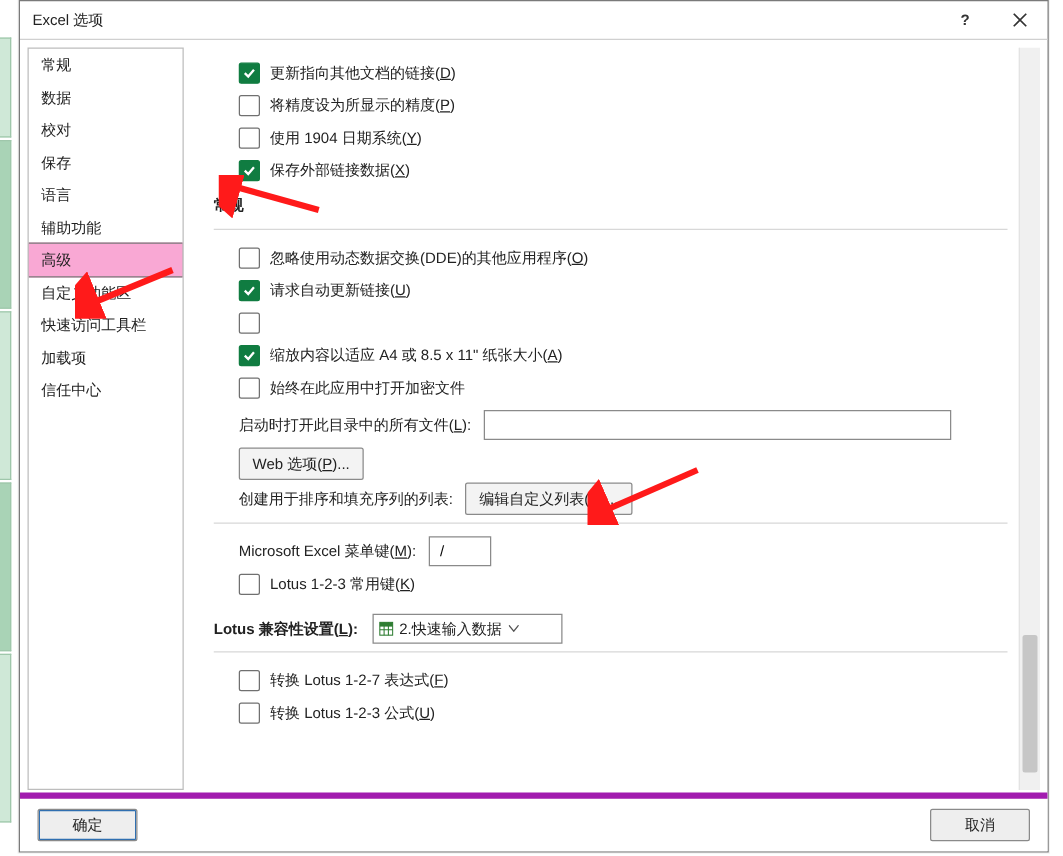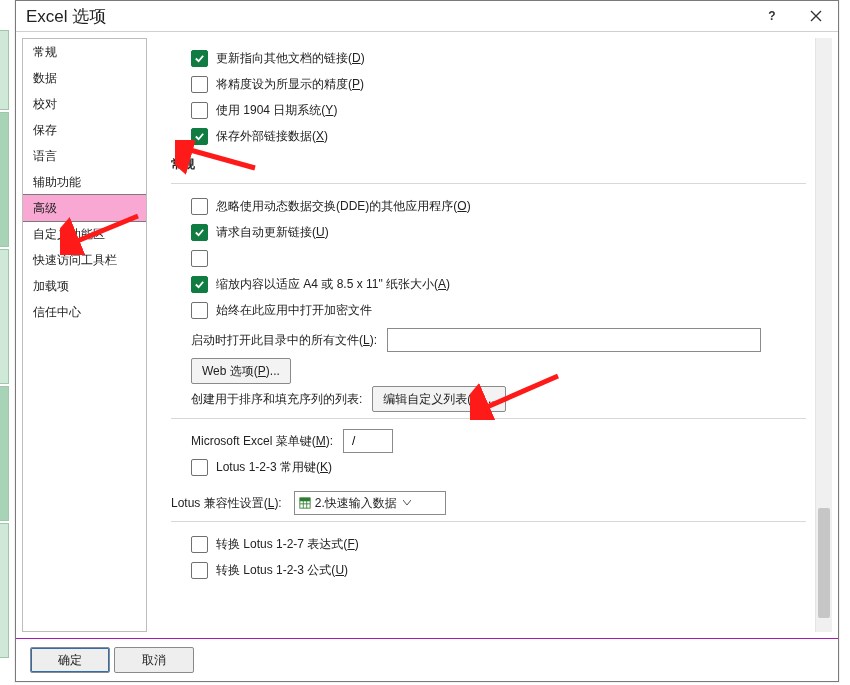--- a/index.html
+++ b/index.html
@@ -3,21 +3,21 @@
 <meta charset="utf-8">
 <style>
   html,body{margin:0;padding:0;font-family:"Microsoft YaHei","Segoe UI",Tahoma,sans-serif;font-size:12px;color:#222;background:#fff}
   .stage{position:relative;width:850px;height:685px;overflow:hidden}
   
   .bg-col{position:absolute;left:0;width:9px;background:#cfe8d7;border:1px solid #9fc7ab;border-left:none;box-sizing:border-box}
   .bg-col.alt{background:#a9d3b6}
   
   .dialog{position:absolute;left:15px;top:0;width:822px;height:680px;background:#fff;border:1px solid #7a7a7a;box-shadow:0 0 0 1px rgba(0,0,0,.05)}
   .titlebar{height:30px;display:flex;align-items:center;border-bottom:1px solid #d0d0d0;padding:0 0 0 10px}
-  .titlebar .title{flex:1;font-size:17px}
+  .titlebar .title{flex:1;font-size:12px}
   .titlebar .tbtn{width:44px;height:30px;display:flex;align-items:center;justify-content:center;color:#333}
   .titlebar .tbtn.help{font-family:Tahoma,sans-serif;font-weight:bold}
   .titlebar .tbtn.close svg{width:12px;height:12px}
   .body{display:flex;height:600px}
   .sidebar{width:123px;border:1px solid #bdbdbd;margin:6px 0 0 6px;background:#fff;overflow:hidden}
   .sidebar .item{height:26px;line-height:26px;padding:0 10px;cursor:default}
   .sidebar .item.selected{background:#f9a8d4;border:1px solid #7a7a7a;margin:-1px;padding:0 10px}
   .main{flex:1;position:relative;margin:6px 6px 0 10px;overflow:hidden}
   .scroll-area{position:absolute;left:0;top:0;right:16px;bottom:0;overflow:hidden}
   .scrollbar{position:absolute;right:0;top:0;bottom:0;width:16px;background:#f0f0f0;border-left:1px solid #e3e3e3}
@@ -28,21 +28,21 @@
   .chk.checked{background:#107c41;border-color:#107c41}
   .chk.checked svg{width:11px;height:11px}
   .lbl{white-space:nowrap}
   .under{text-decoration:underline}
   .hr{border:none;border-top:1px solid #d8d8d8;margin:6px 0 10px 0}
   .txt{height:22px;border:1px solid #8a8a8a;background:#fff;padding:0 6px;font-family:inherit;font-size:12px}
   .btn{height:24px;border:1px solid #8a8a8a;background:#f3f3f3;padding:0 10px;font-family:inherit;font-size:12px;border-radius:2px;display:inline-flex;align-items:center}
   .dd{height:22px;border:1px solid #8a8a8a;background:#fff;display:inline-flex;align-items:center;padding:0 16px 0 4px;position:relative}
   .dd .sheet-ico{width:12px;height:12px;margin-right:4px}
   .dd .caret{margin-left:6px}
-  .footer{position:absolute;left:0;right:0;bottom:0;height:42px;border-top:1px solid #a21caf;display:flex;align-items:center;justify-content:flex-start;padding:0 14px;gap:4px;background:#fff}
+  .footer{position:absolute;left:0;right:0;bottom:0;height:42px;border-top:5px solid #a21caf;display:flex;align-items:center;justify-content:space-between;padding:0 14px;gap:4px;background:#fff}
   .footer .fbtn{width:78px;height:24px;border:1px solid #8a8a8a;background:#eee;border-radius:2px;display:flex;align-items:center;justify-content:center}
   .footer .fbtn.primary{box-shadow:inset 0 0 0 1px #2f6fb0}
   
   .arrow{position:absolute;pointer-events:none}
 </style>
 </head>
 <body>
 
 <div class="stage">
 
@@ -166,21 +166,21 @@
             <div class="row">
               <span class="lbl"><span>Microsoft Excel 菜单键(</span><span class="under">M</span><span>):</span></span>
               <input class="txt" style="margin-left: 10px; width: 34px; text-align: left; padding-left: 8px;" value="/">
             </div>
             <div class="row">
                 <span class="chk"></span>
                 <span class="lbl"><span>Lotus 1-2-3 常用键(</span><span class="under">K</span><span>)</span></span>
               </div>
 
             <div class="row" style="margin-top:12px;margin-left:-6px">
-              <span class="lbl" style="font-weight:normal"><span>Lotus 兼容性设置(</span><span class="under">L</span><span>):</span></span>
+              <span class="lbl" style="font-weight:bold"><span>Lotus 兼容性设置(</span><span class="under">L</span><span>):</span></span>
               <span class="dd" style="margin-left:12px;width:130px">
                 <svg class="sheet-ico" viewBox="0 0 14 14">
                     <rect x="1" y="1" width="12" height="12" fill="#fff" stroke="#2e7d32"></rect>
                     <rect x="1" y="1" width="12" height="4" fill="#2e7d32"></rect>
                     <path d="M1 8 H13 M5 1 V13 M9 1 V13" stroke="#2e7d32" stroke-width="1"></path>
                   </svg>
                 <span>2.快速输入数据</span>
                 <svg class="caret" width="8" height="6" viewBox="0 0 8 6">
                     <path d="M0 0 L4 5 L8 0" fill="none" stroke="#555"></path>
                   </svg>

